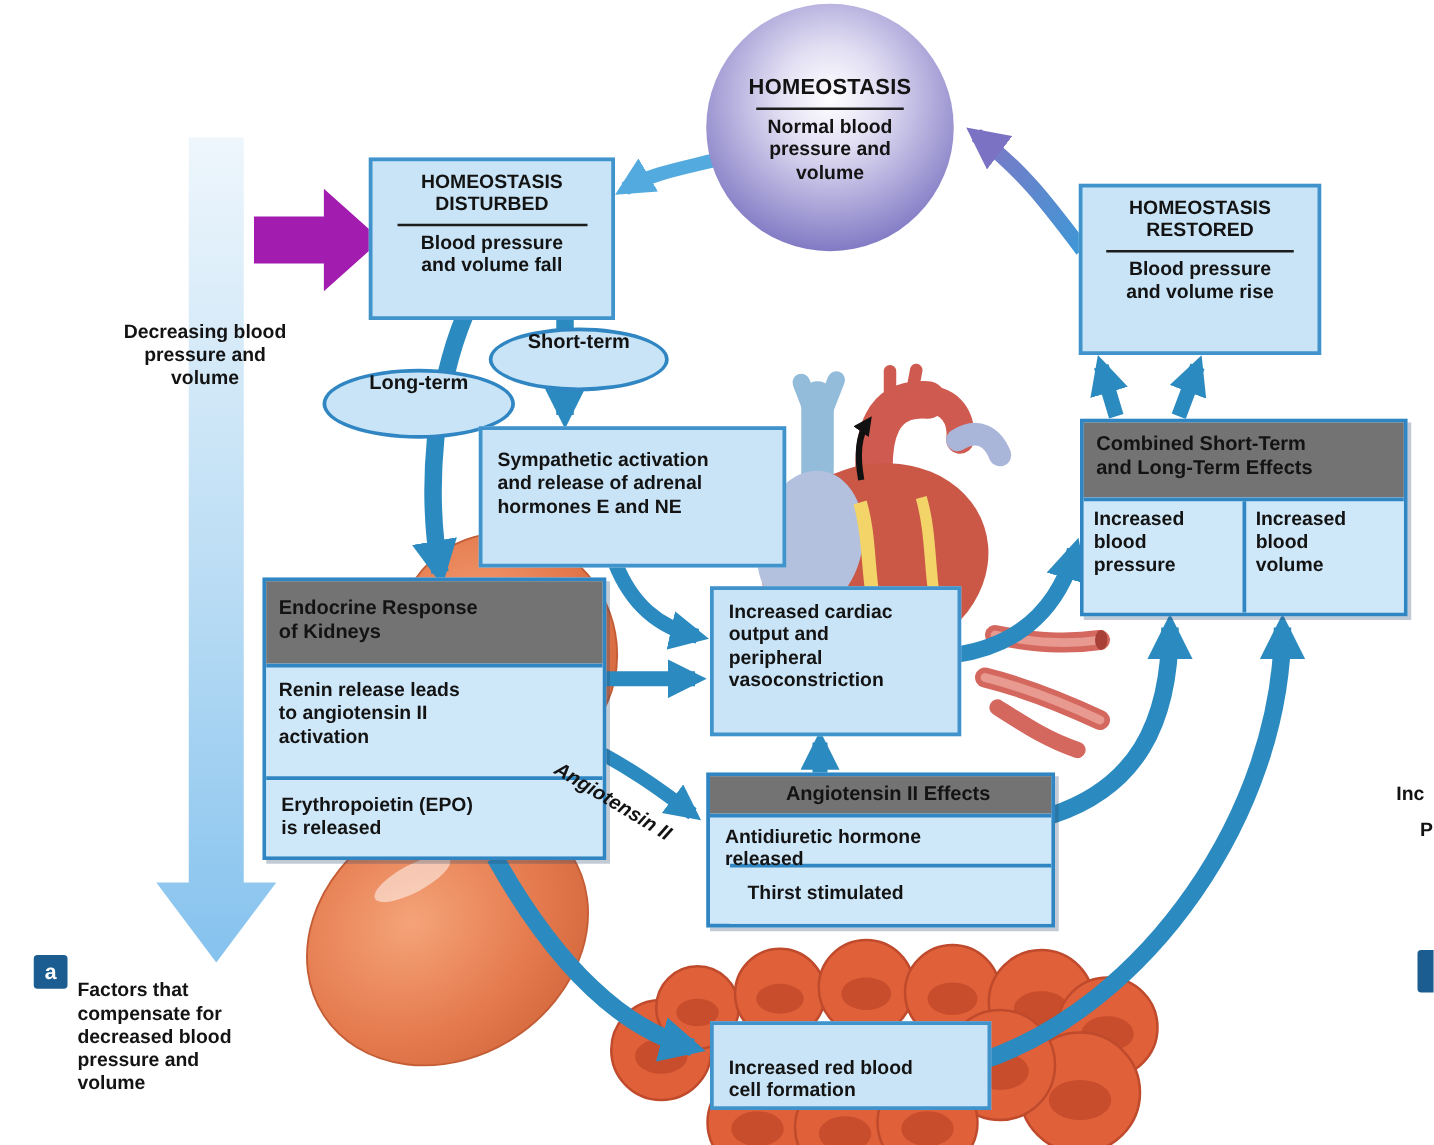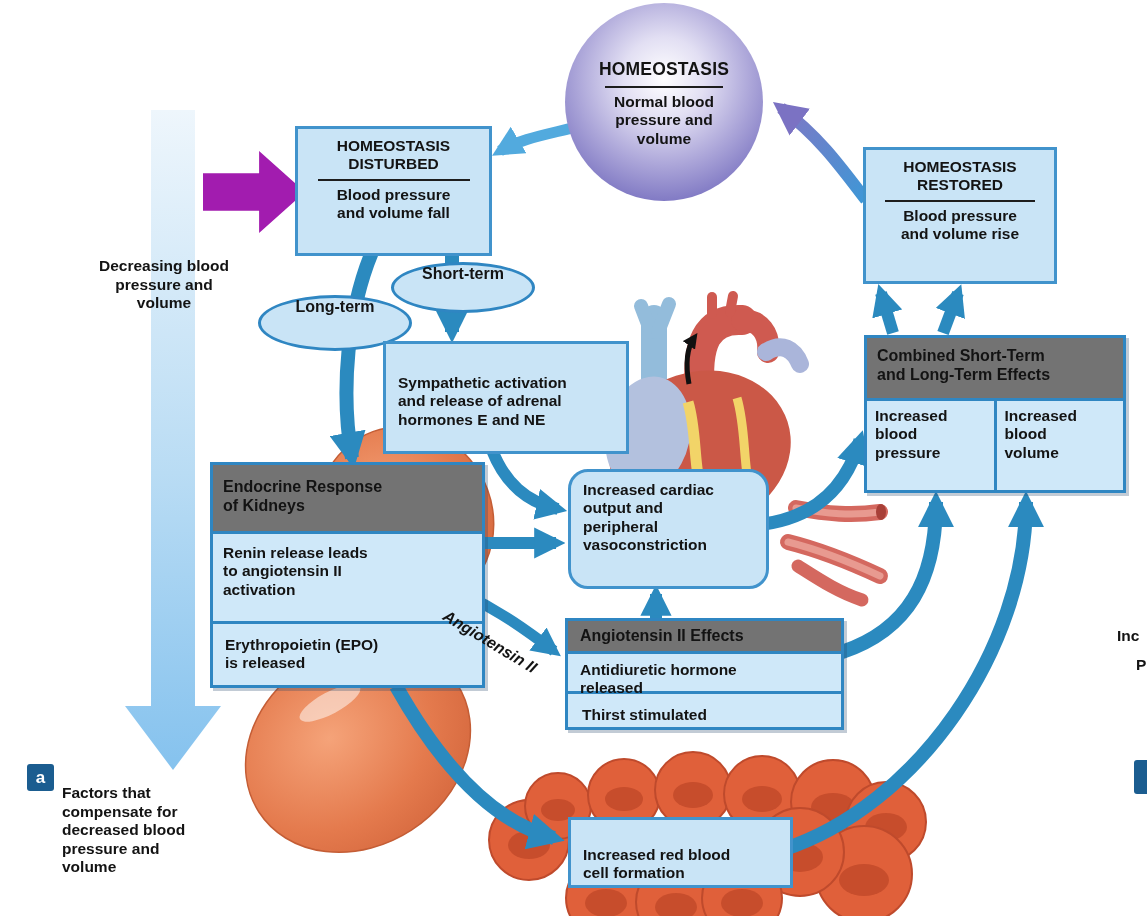--- a/index.html
+++ b/index.html
@@ -221,46 +221,46 @@
 pressure and
 volume</div>
 
   <div class="ell" style="left:258px;top:295px;width:154px;height:56px;">
     <span>Long-term</span>
   </div>
   <div class="ell" style="left:391px;top:262px;width:144px;height:51px;">
     <span>Short-term</span>
   </div>
 
-  <div class="box pre" style="left:383px;top:341px;width:246px;height:113px;padding:30px 12px;">Sympathetic activation
+  <div class="box pre" style="left:383px;top:341px;width:246px;height:113px;padding:16px 12px;">Sympathetic activation
 and release of adrenal
 hormones E and NE</div>
 
   <div class="mbox" style="left:210px;top:462px;width:275px;">
     <div class="mhead pre" style="height:66px;padding:12px 10px 0 10px;">Endocrine Response
 of Kidneys</div>
     <div class="msec pre" style="height:90px;padding:10px 10px 0 10px;">Renin release leads
 to angiotensin II
 activation</div>
     <div class="msec pre" style="height:64px;padding:12px 10px 0 12px;">Erythropoietin (EPO)
 is released</div>
   </div>
 
-  <div class="box pre" style="left:568px;top:469px;width:201px;height:120px;padding:9px 12px;border-radius:20px;">Increased cardiac
+  <div class="box pre" style="left:568px;top:469px;width:201px;height:120px;padding:9px 12px;">Increased cardiac
 output and
 peripheral
 vasoconstriction</div>
 
   <div class="ang-lbl">Angiotensin II</div>
 
   <div class="mbox" style="left:565px;top:618px;width:279px;">
-    <div class="mhead" style="height:30px;padding:5px 0 0 12px;">Angiotensin II Effects</div>
+    <div class="mhead" style="height:30px;padding:5px 0 0 12px;text-align:center;">Angiotensin II Effects</div>
     <div class="msec pre" style="height:40px;padding:7px 16px 0 12px;">Antidiuretic hormone
 released</div>
-    <div class="msec" style="height:36px;padding:12px 0 0 14px;">Thirst stimulated</div>
+    <div class="msec" style="height:48px;padding:12px 0 0 14px;margin-left:16px;">Thirst stimulated</div>
   </div>
 
   <div class="box pre" style="left:568px;top:817px;width:225px;height:71px;padding:26px 12px;">Increased red blood
 cell formation</div>
 
   <div class="mbox" style="left:864px;top:335px;width:262px;">
     <div class="mhead pre" style="height:60px;padding:8px 0 0 10px;">Combined Short-Term
 and Long-Term Effects</div>
     <div class="cells msec" style="height:92px;padding:0;">
       <div class="cell pre">Increased

